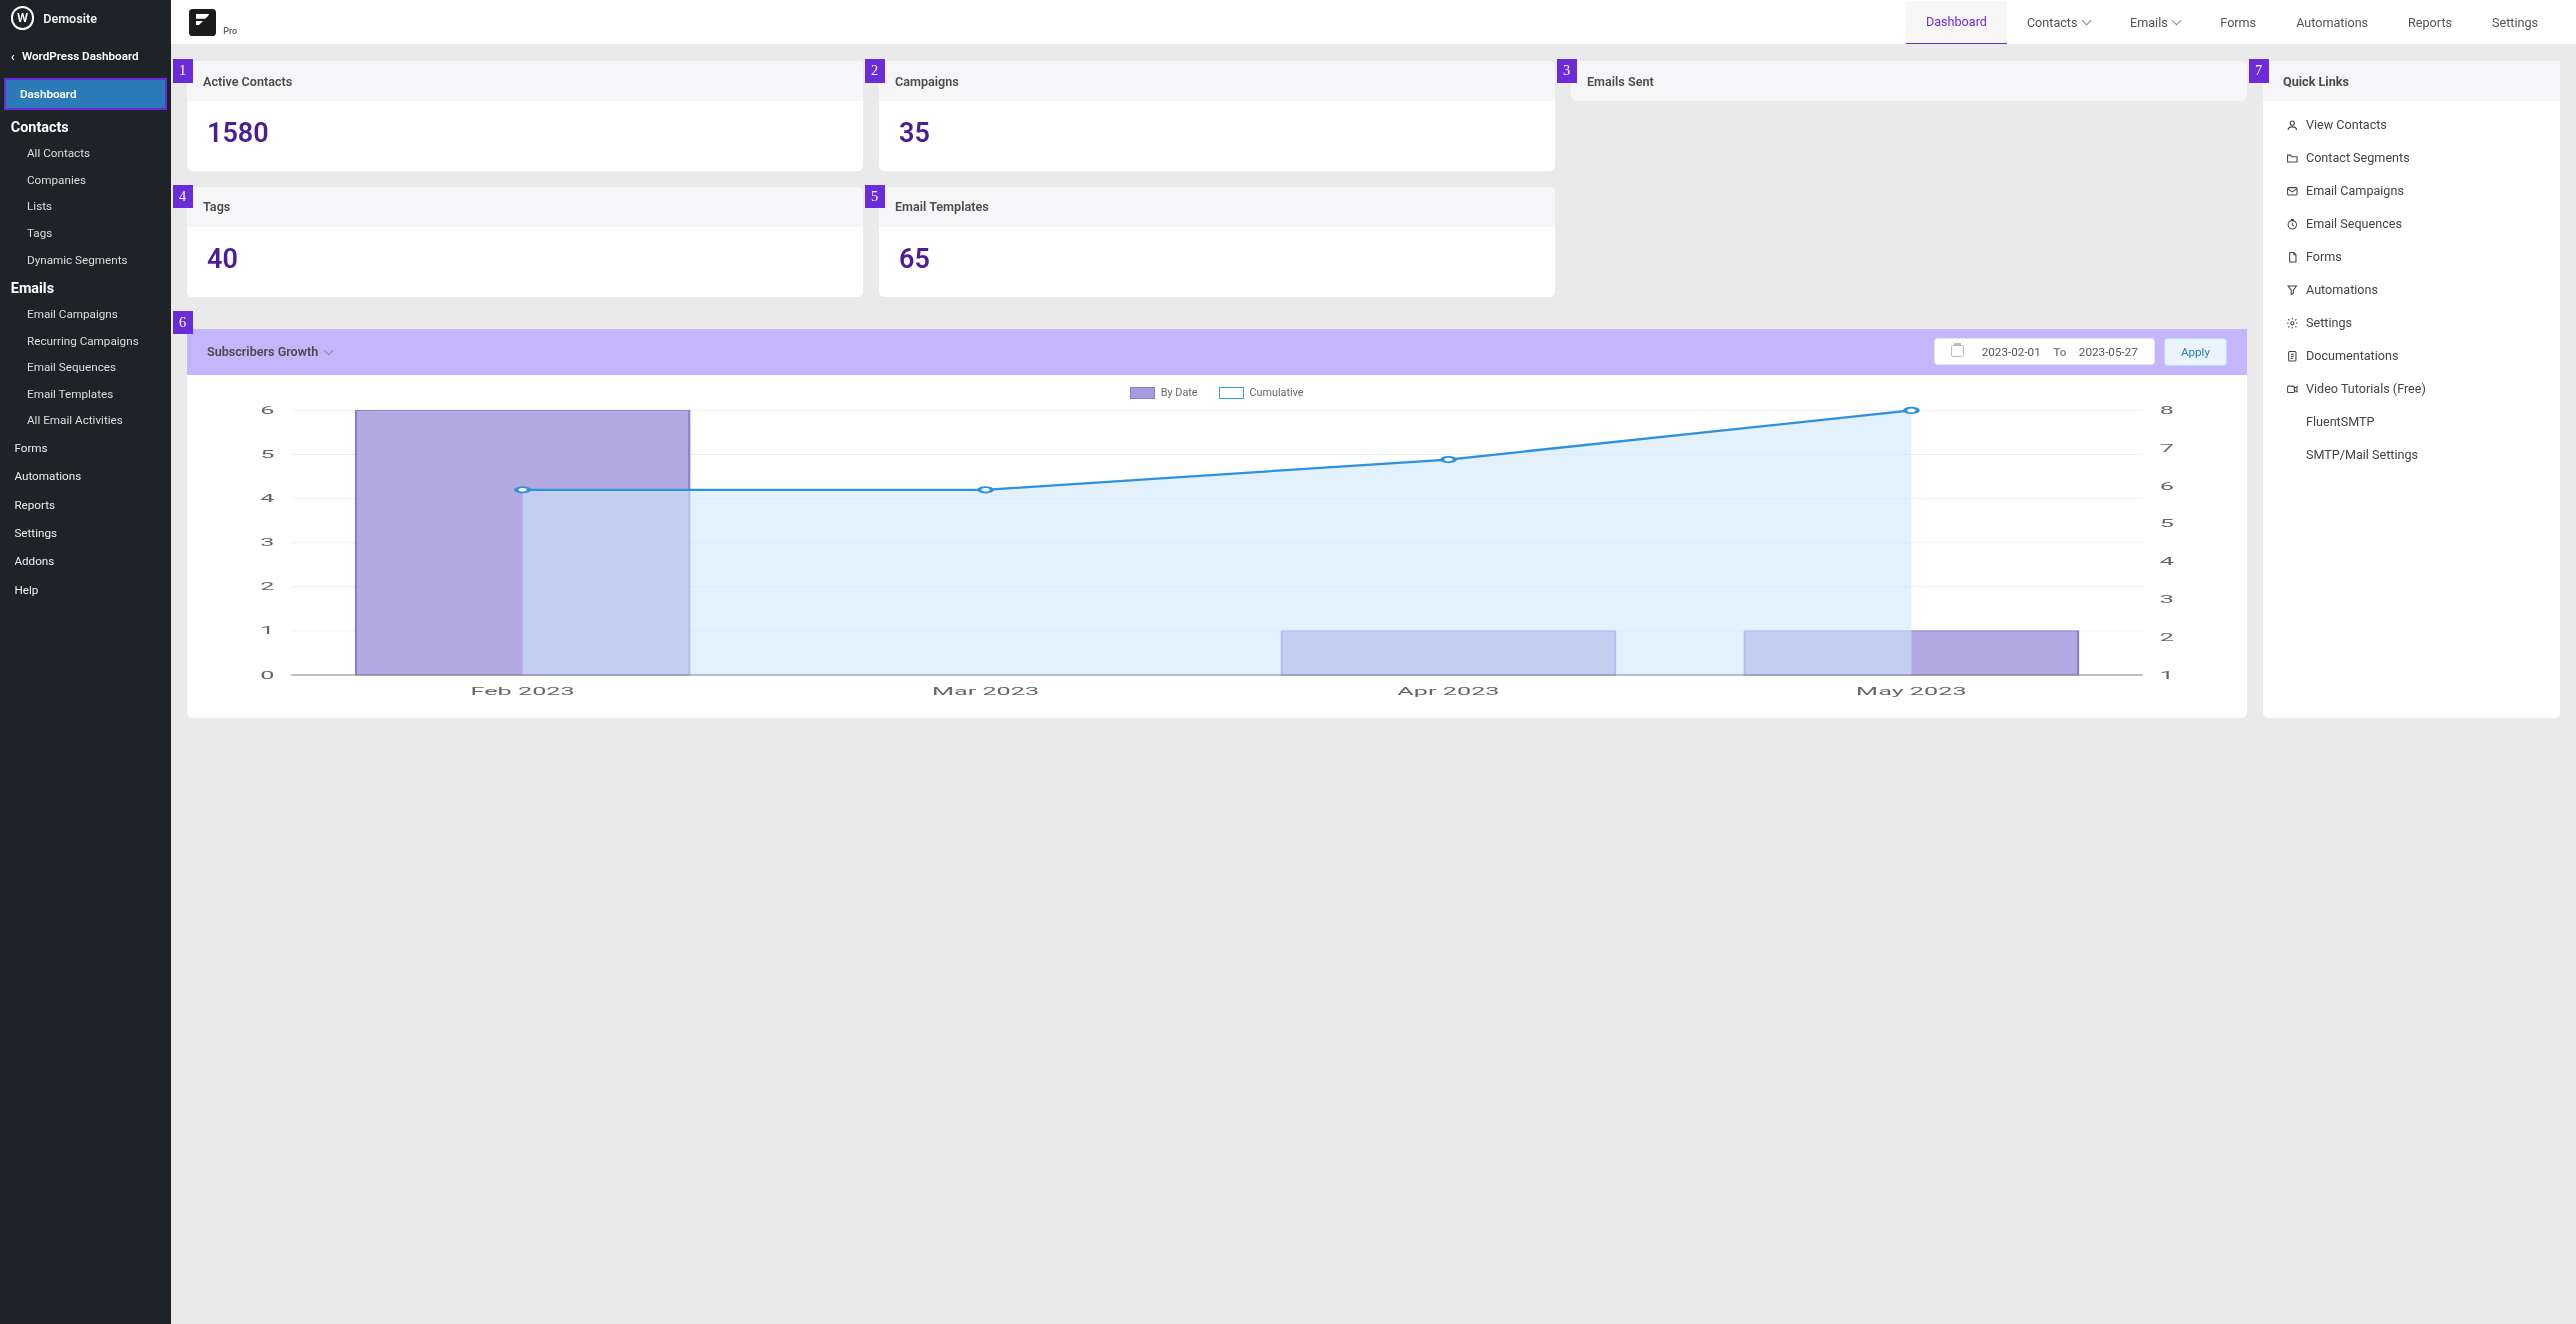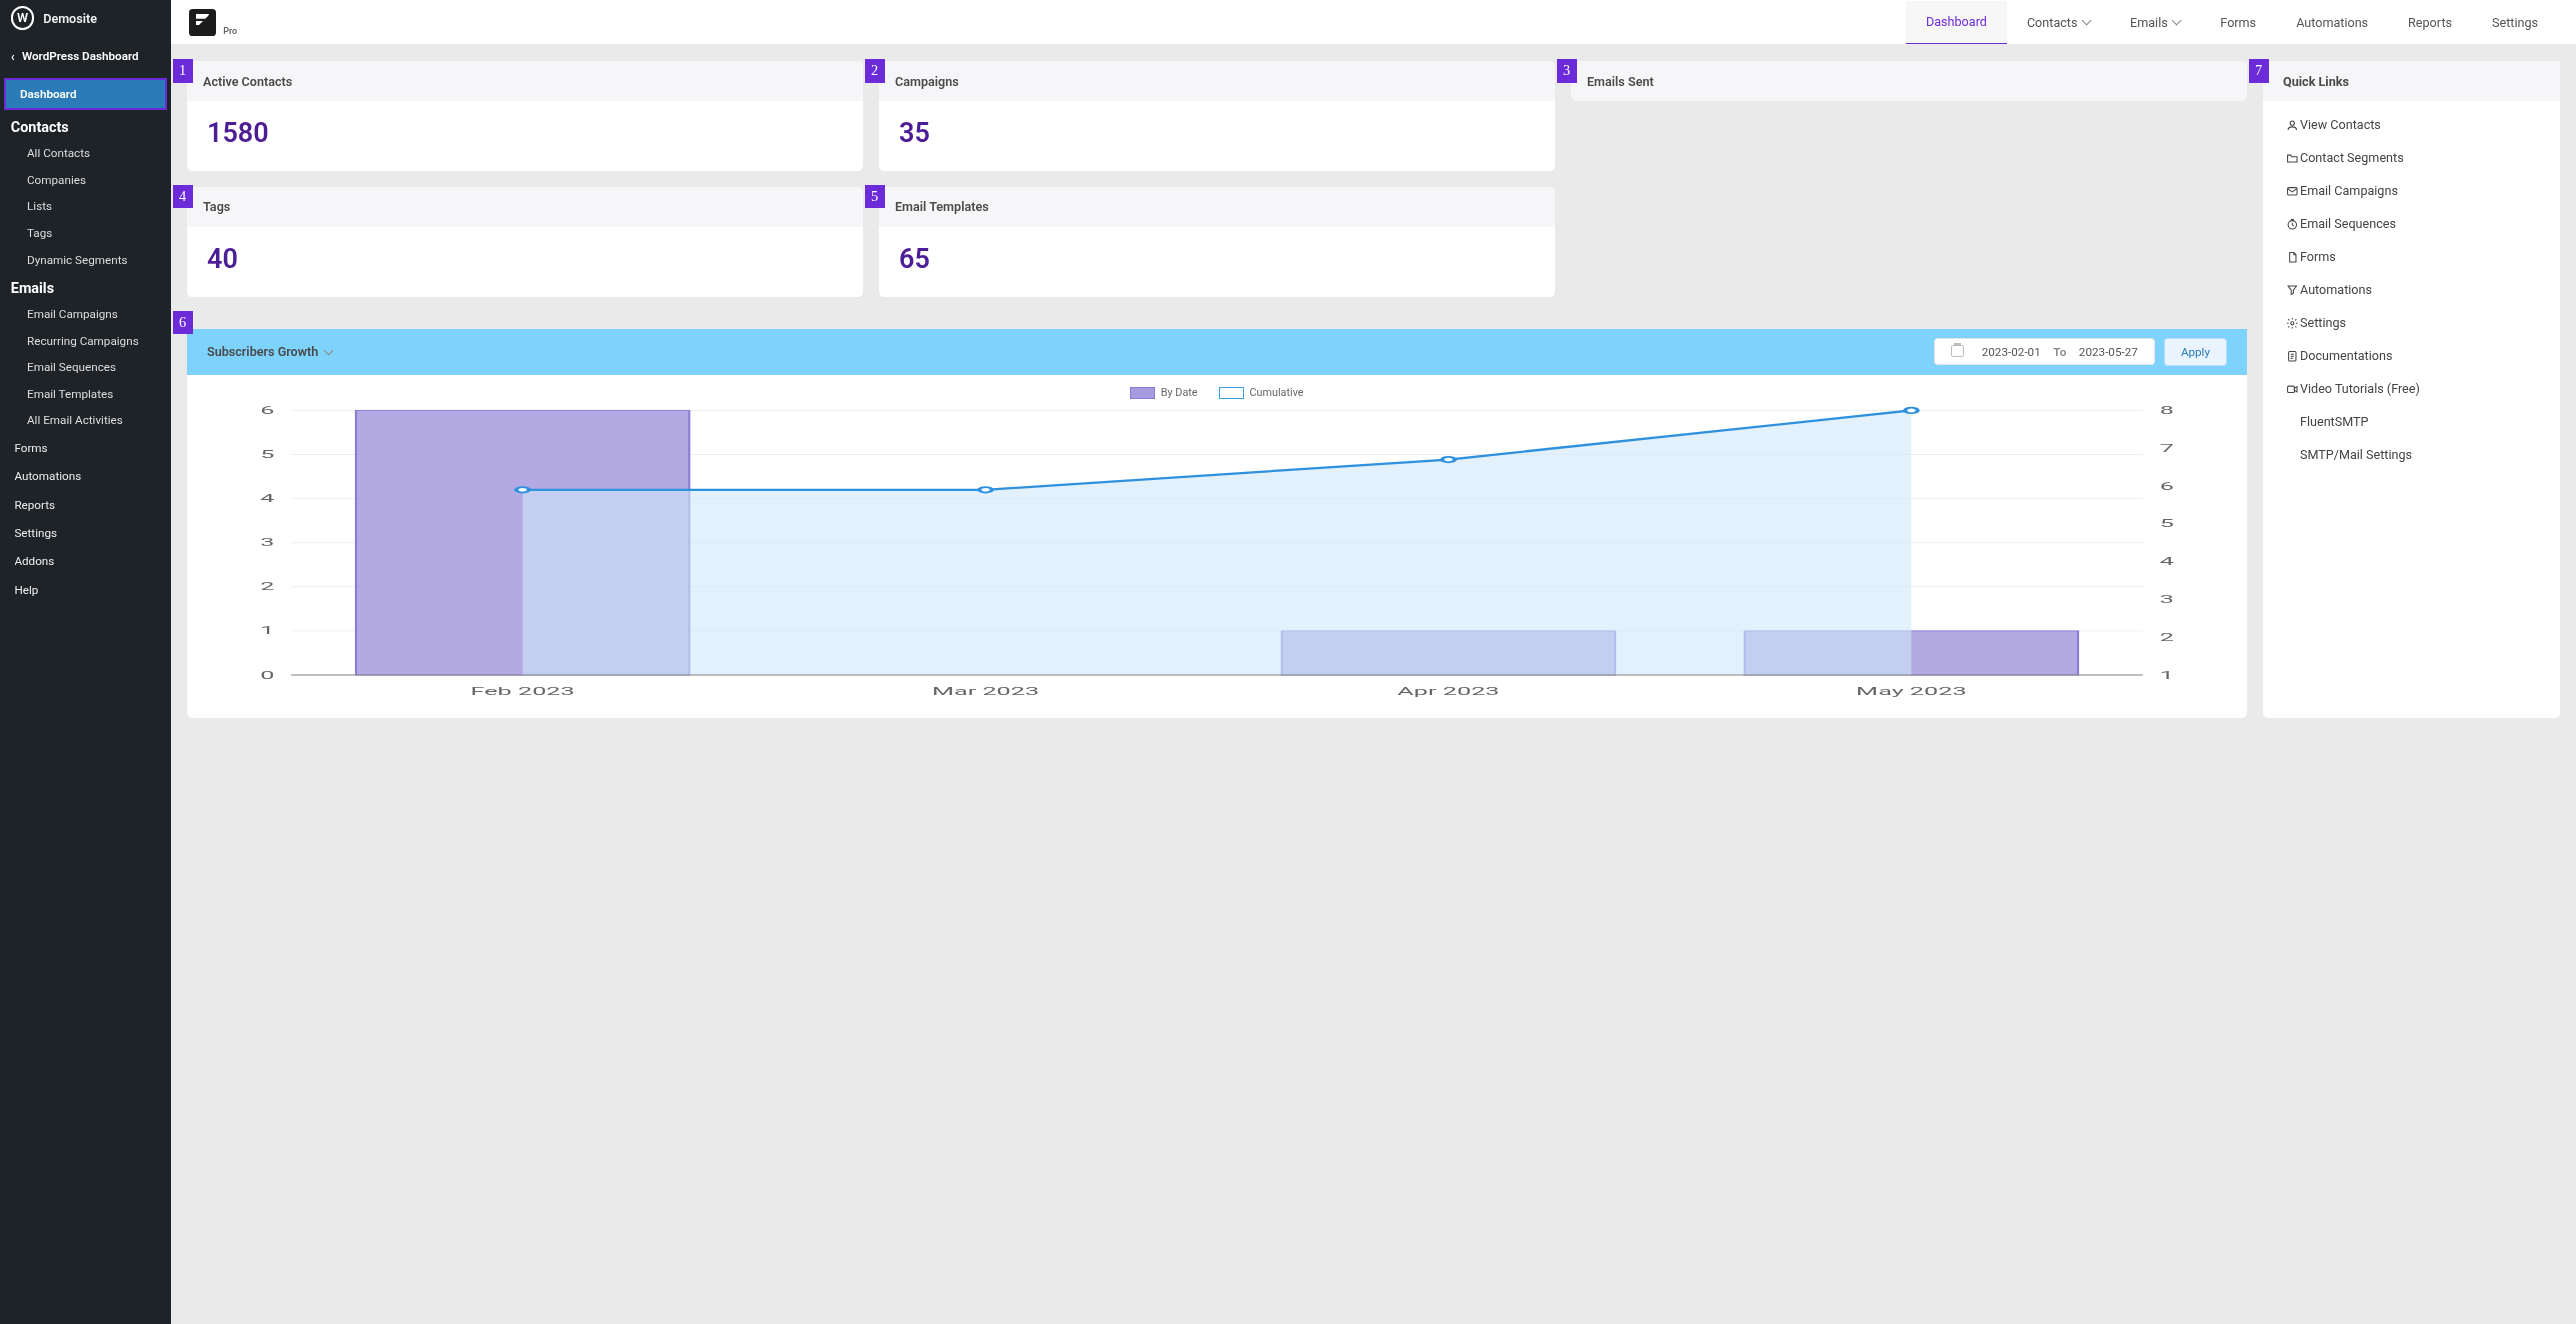--- a/index.html
+++ b/index.html
@@ -39,25 +39,25 @@
 .card-head { background: #f6f6f8; padding: 12.6px 16px; font-size: 12.6px; font-weight: 600; color: #4a4a4a; }
 .card-num { padding: 16px 20px 21.6px; font-size: 27px; font-weight: 600; color: #4c1d95; }
 
 .badge { position: absolute; left: -14.4px; top: -1.8px; width: 20px; height: 23.4px; background: #6c2bd9; color: #fff; display:flex;align-items:center;justify-content:center; font-size: 14.4px; font-family: Georgia, serif; z-index: 5; }
 .rel { position: relative; }
 
 
 .ql { grid-column: 4; grid-row: 1 / span 4; background: #fff; border-radius: 5.4px; position: relative; }
 .ql-head { background: #f6f6f8; padding: 12.6px 20px; font-size: 12.6px; font-weight: 700; color: #4a4a4a; }
 .ql-list { padding: 7.2px 0 10.8px; }
-.ql-item { padding: 9px 23.4px; display:flex; align-items:center; gap:1px; font-size: 12.6px; color: #444; cursor: pointer; }
+.ql-item { padding: 9px 23.4px; display:flex; align-items:center; gap:7px; font-size: 12.6px; color: #444; cursor: pointer; }
 
 
 .chart-card { background: #fff; border-radius: 5.4px; grid-column: 1 / span 3; margin-top: 16px; position: relative; }
-.chart-head { background: #7dd3fc; padding: 9px 20px; display:flex; align-items:center; }
+.chart-head { background: #c4b5fd; padding: 9px 20px; display:flex; align-items:center; }
 .chart-title { font-weight: 600; color: #4a4a4a; font-size: 12.6px; display:flex;align-items:center;gap:7.2px;}
 .date-picker { margin-left: auto; display: flex; align-items: flex-start; gap: 12.6px; background: #fff; border: 0.9px solid #e5e5e5; border-radius: 3.6px; padding: 5.4px 16px; font-size: 11.7px; color: #555; }
 .date-picker .sep { font-weight: 600; color: #888; }
 .cal-ic { width:12.6px;height:12.6px;border:1.4px solid #bbb;border-radius:1.8px;position:relative;margin-right:5.4px;}
 .cal-ic::before{content:"";position:absolute;top:-2.7px;left:1.8px;right:1.8px;height:1.8px;background:#bbb;}
 .apply-btn { margin-left: 9px; padding: 6.3px 16px; border: 0.9px solid #bcd9ff; background: #eaf4ff; color: #2b7bb9; border-radius: 3.6px; font-size: 11.7px; cursor: pointer; }
 
 .chart-body { padding: 10.8px 20px 16px; }
 .legend { display:flex; justify-content:center; gap: 21.6px; font-size: 10.8px; color:#666; margin-bottom: 5.4px;}
 .leg-sw { width: 25px; height: 12.6px; display:inline-block; margin-right:5.4px; vertical-align:middle;}

